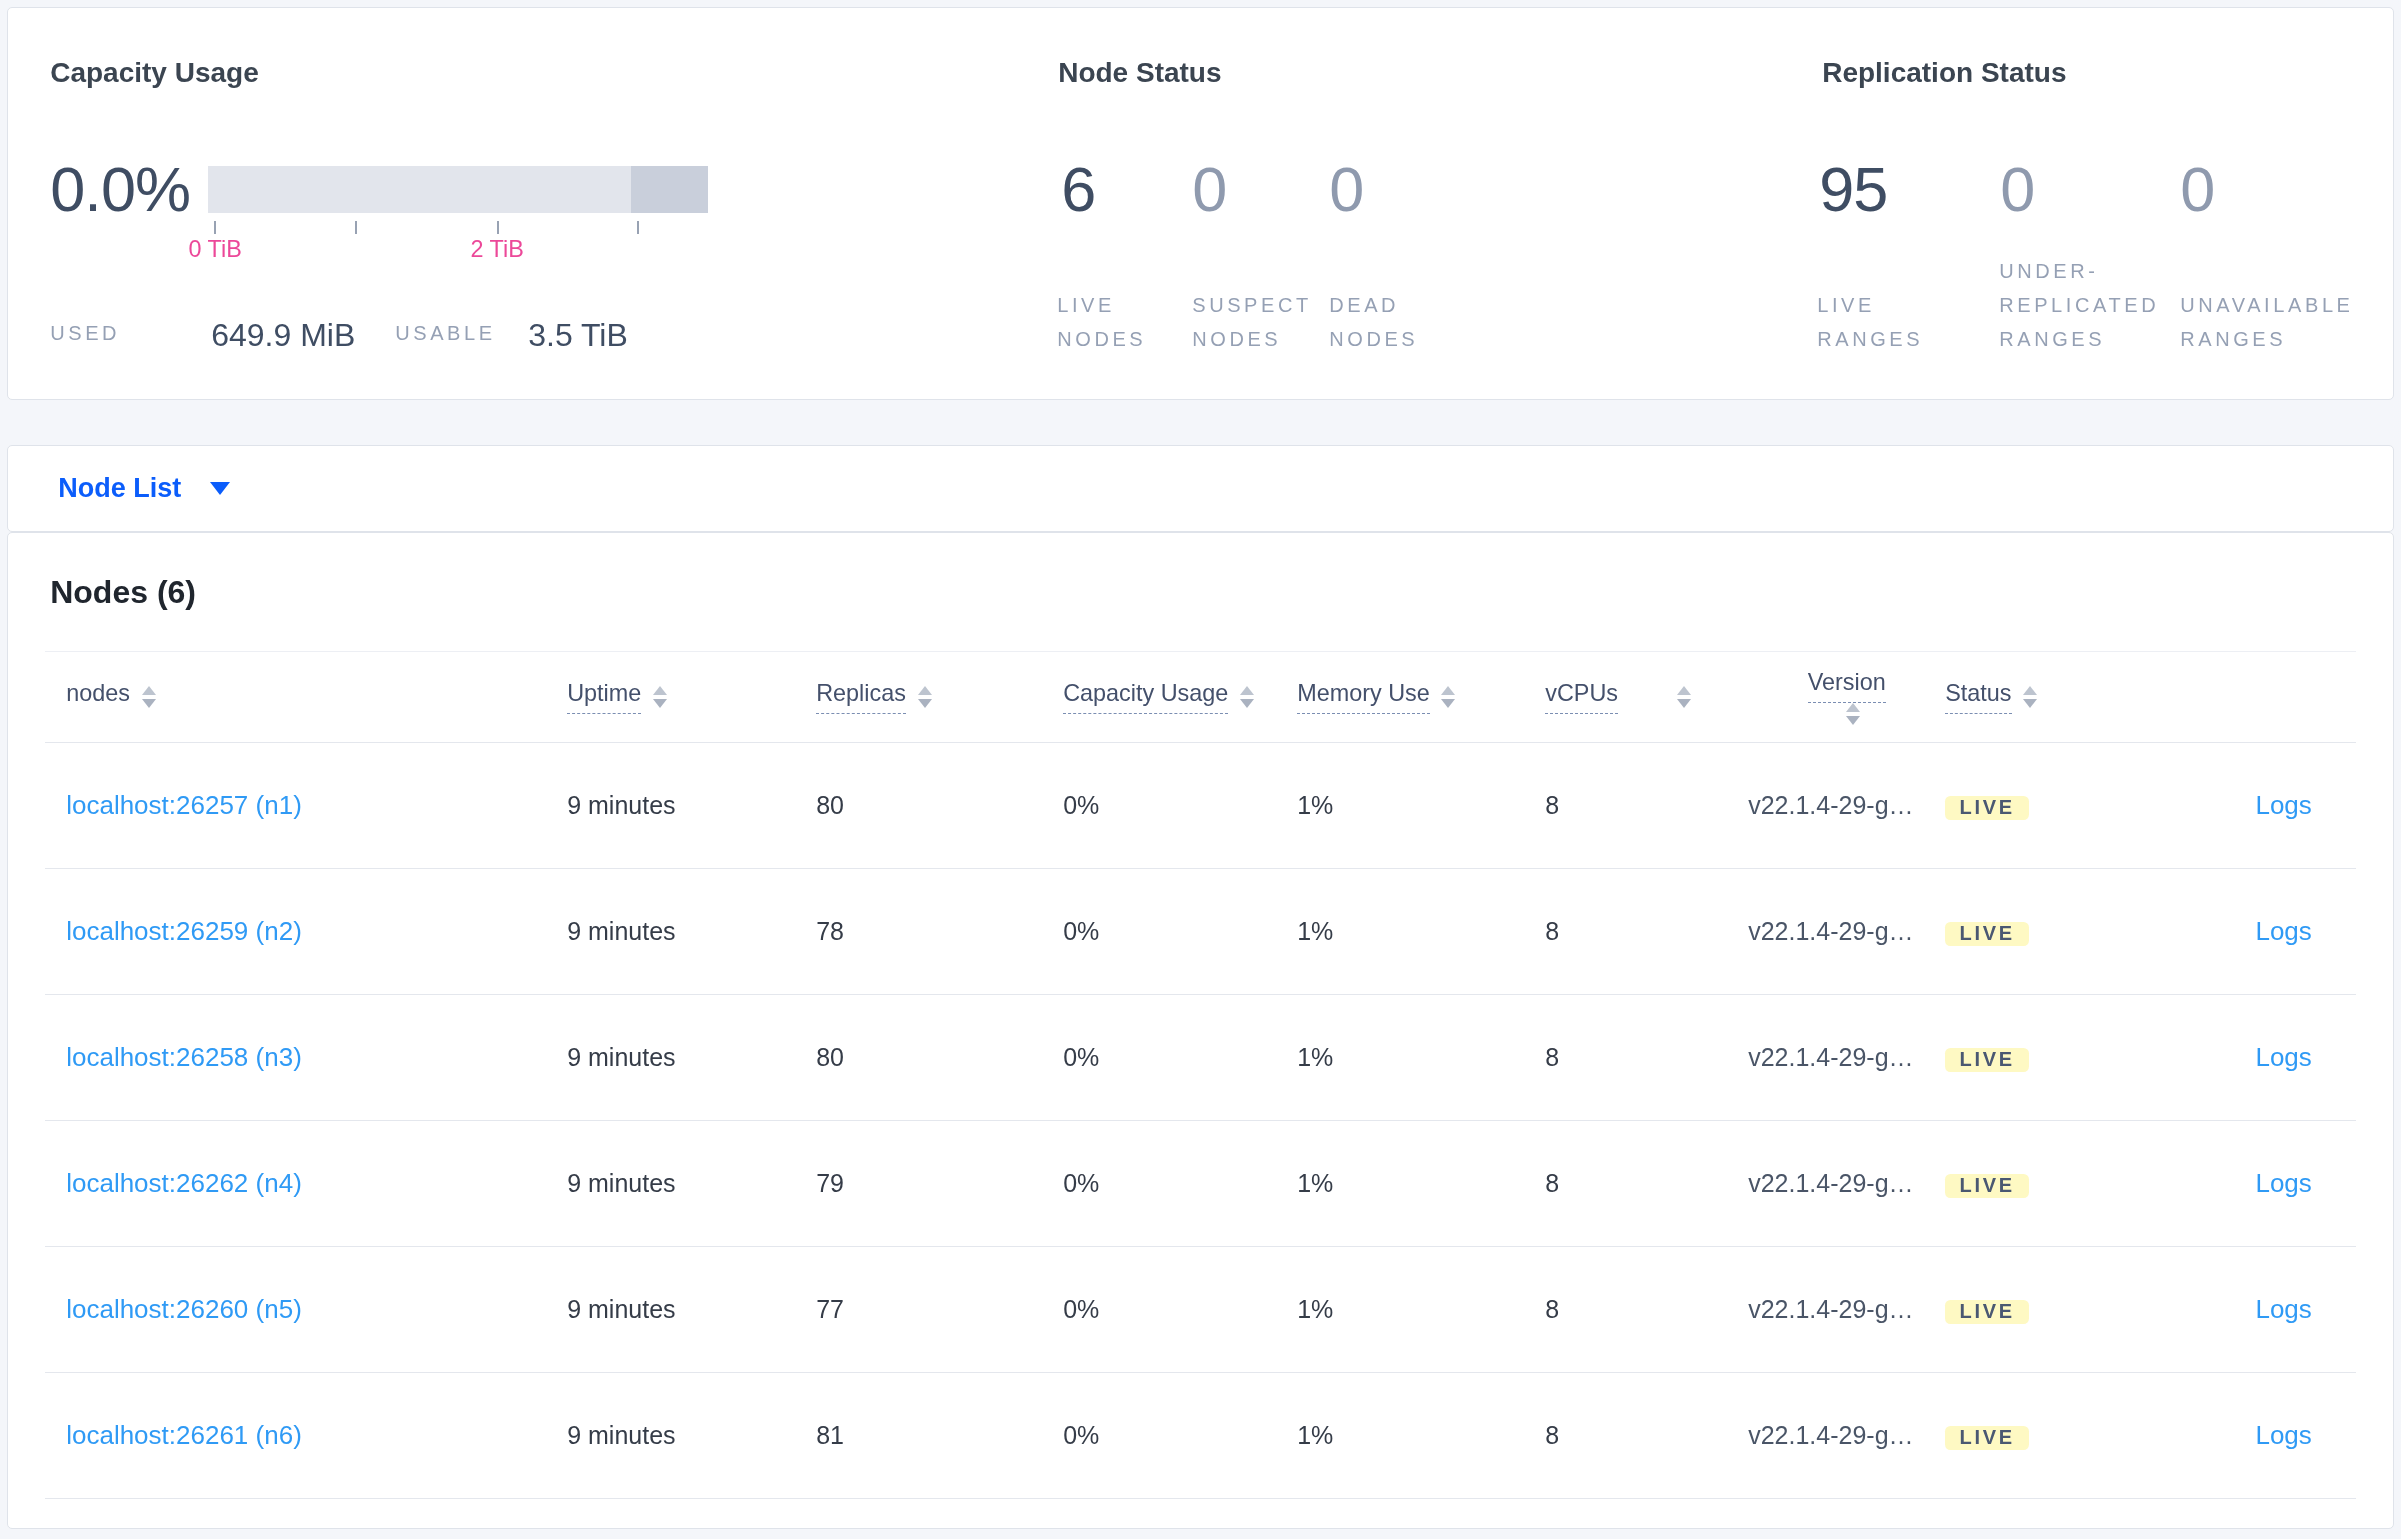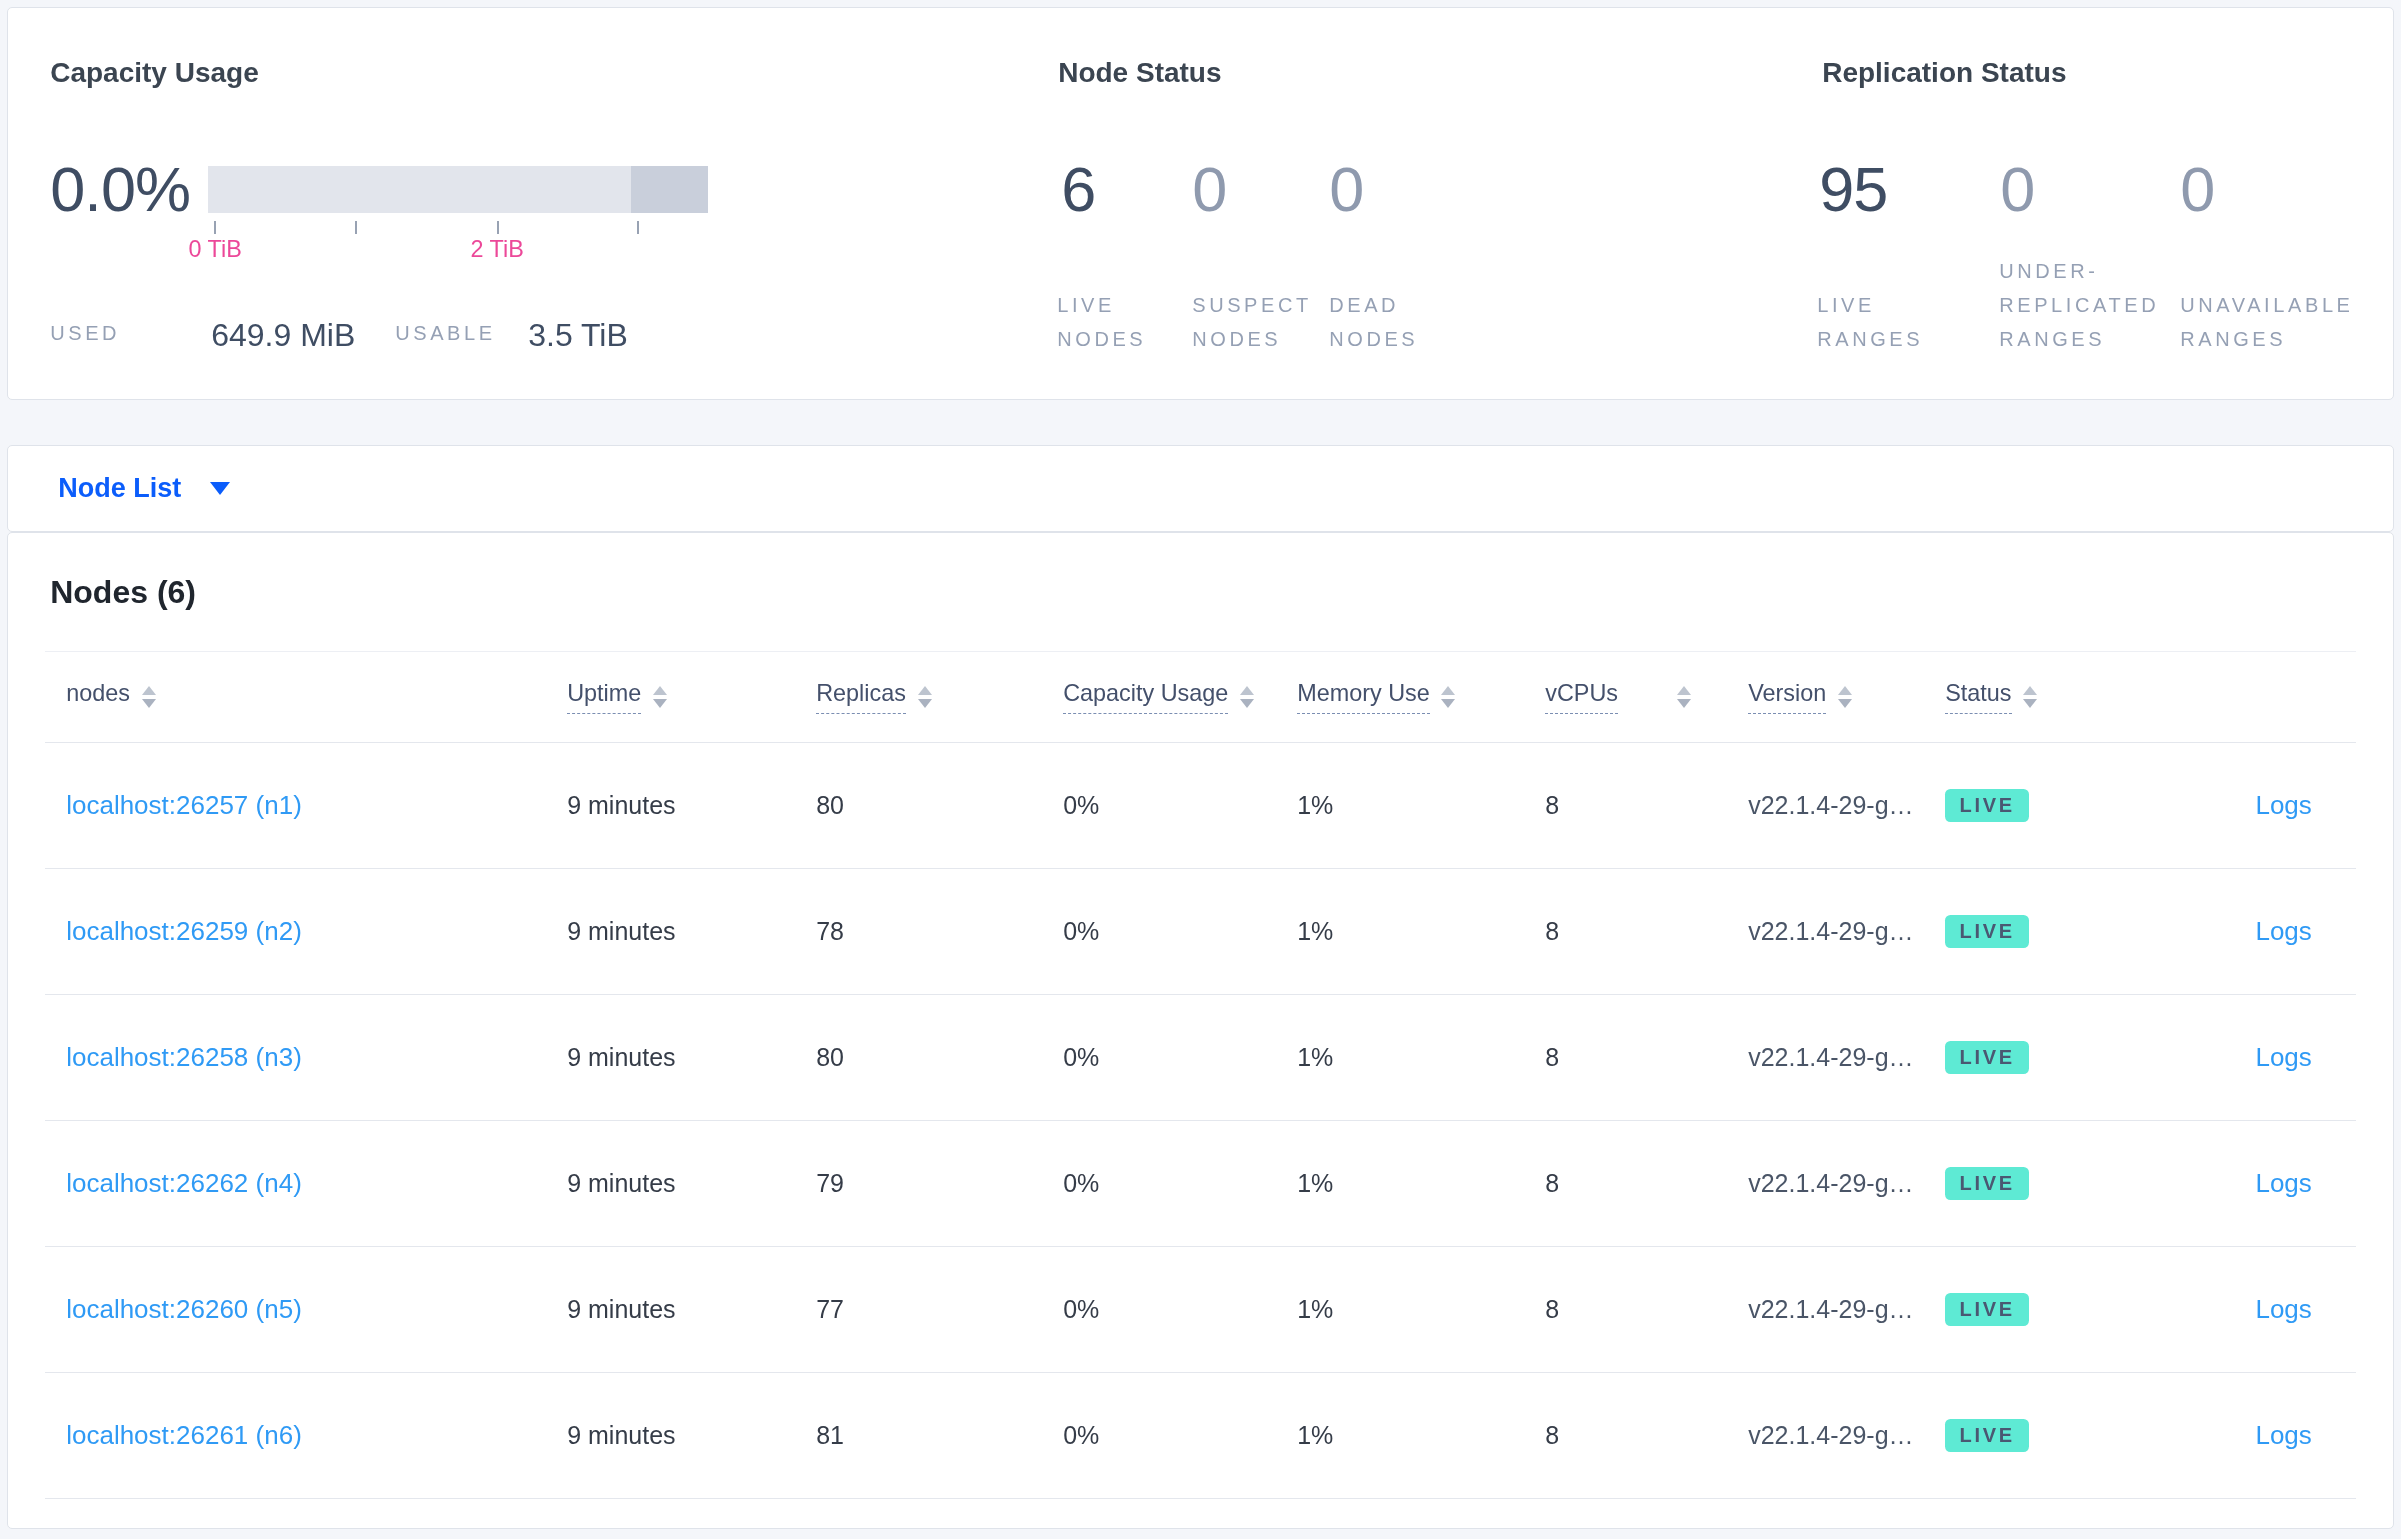--- a/index.html
+++ b/index.html
@@ -108,32 +108,32 @@
     display:flex; align-items:center; height:126px;
     border-bottom:0.9px solid #e4e7ed;
   }
   .td, .th { flex:0 0 auto; }
   .c1 { width:522px; padding-left:21px; }
   .c2 { width:249px; }
   .c3 { width:247px; }
   .c4 { width:234px; }
   .c5 { width:248px; }
   .c6 { width:203px;gap:47px; }
-  .c7 { width:197px; }
+  .c7 { width:197px;flex-direction:column; }
   .c8 { width:207px; }
   .c9 { flex:1 1 auto; text-align:right; padding-right:44px; }
   .td { font-size:25px; color:#353c48; }
   .td.c7 { color:#4a5567; }
   a.node-link, a.logs-link {
     font-size:26px; color:#2f9af5; text-decoration:none; cursor:pointer;
   }
   .badge {
     display:inline-flex; align-items:center; justify-content:center;
-    min-width:79px; height:33px; padding:0 14.4px;
-    background:#5eead4; border-radius:5.4px;
+    min-width:79px; height:24px; padding:0 14.4px;
+    background:#fef9c3; border-radius:5.4px;
     font-size:20px; font-weight:700; letter-spacing:2.7px; color:#4a5872;
   }
 </style>
 </head>
 <body>
 
 <div class="card" id="summary-card">
 
   <h2 class="sec-title cap-title">Capacity Usage</h2>
   <div class="big-val cap-pct">0.0%</div>

